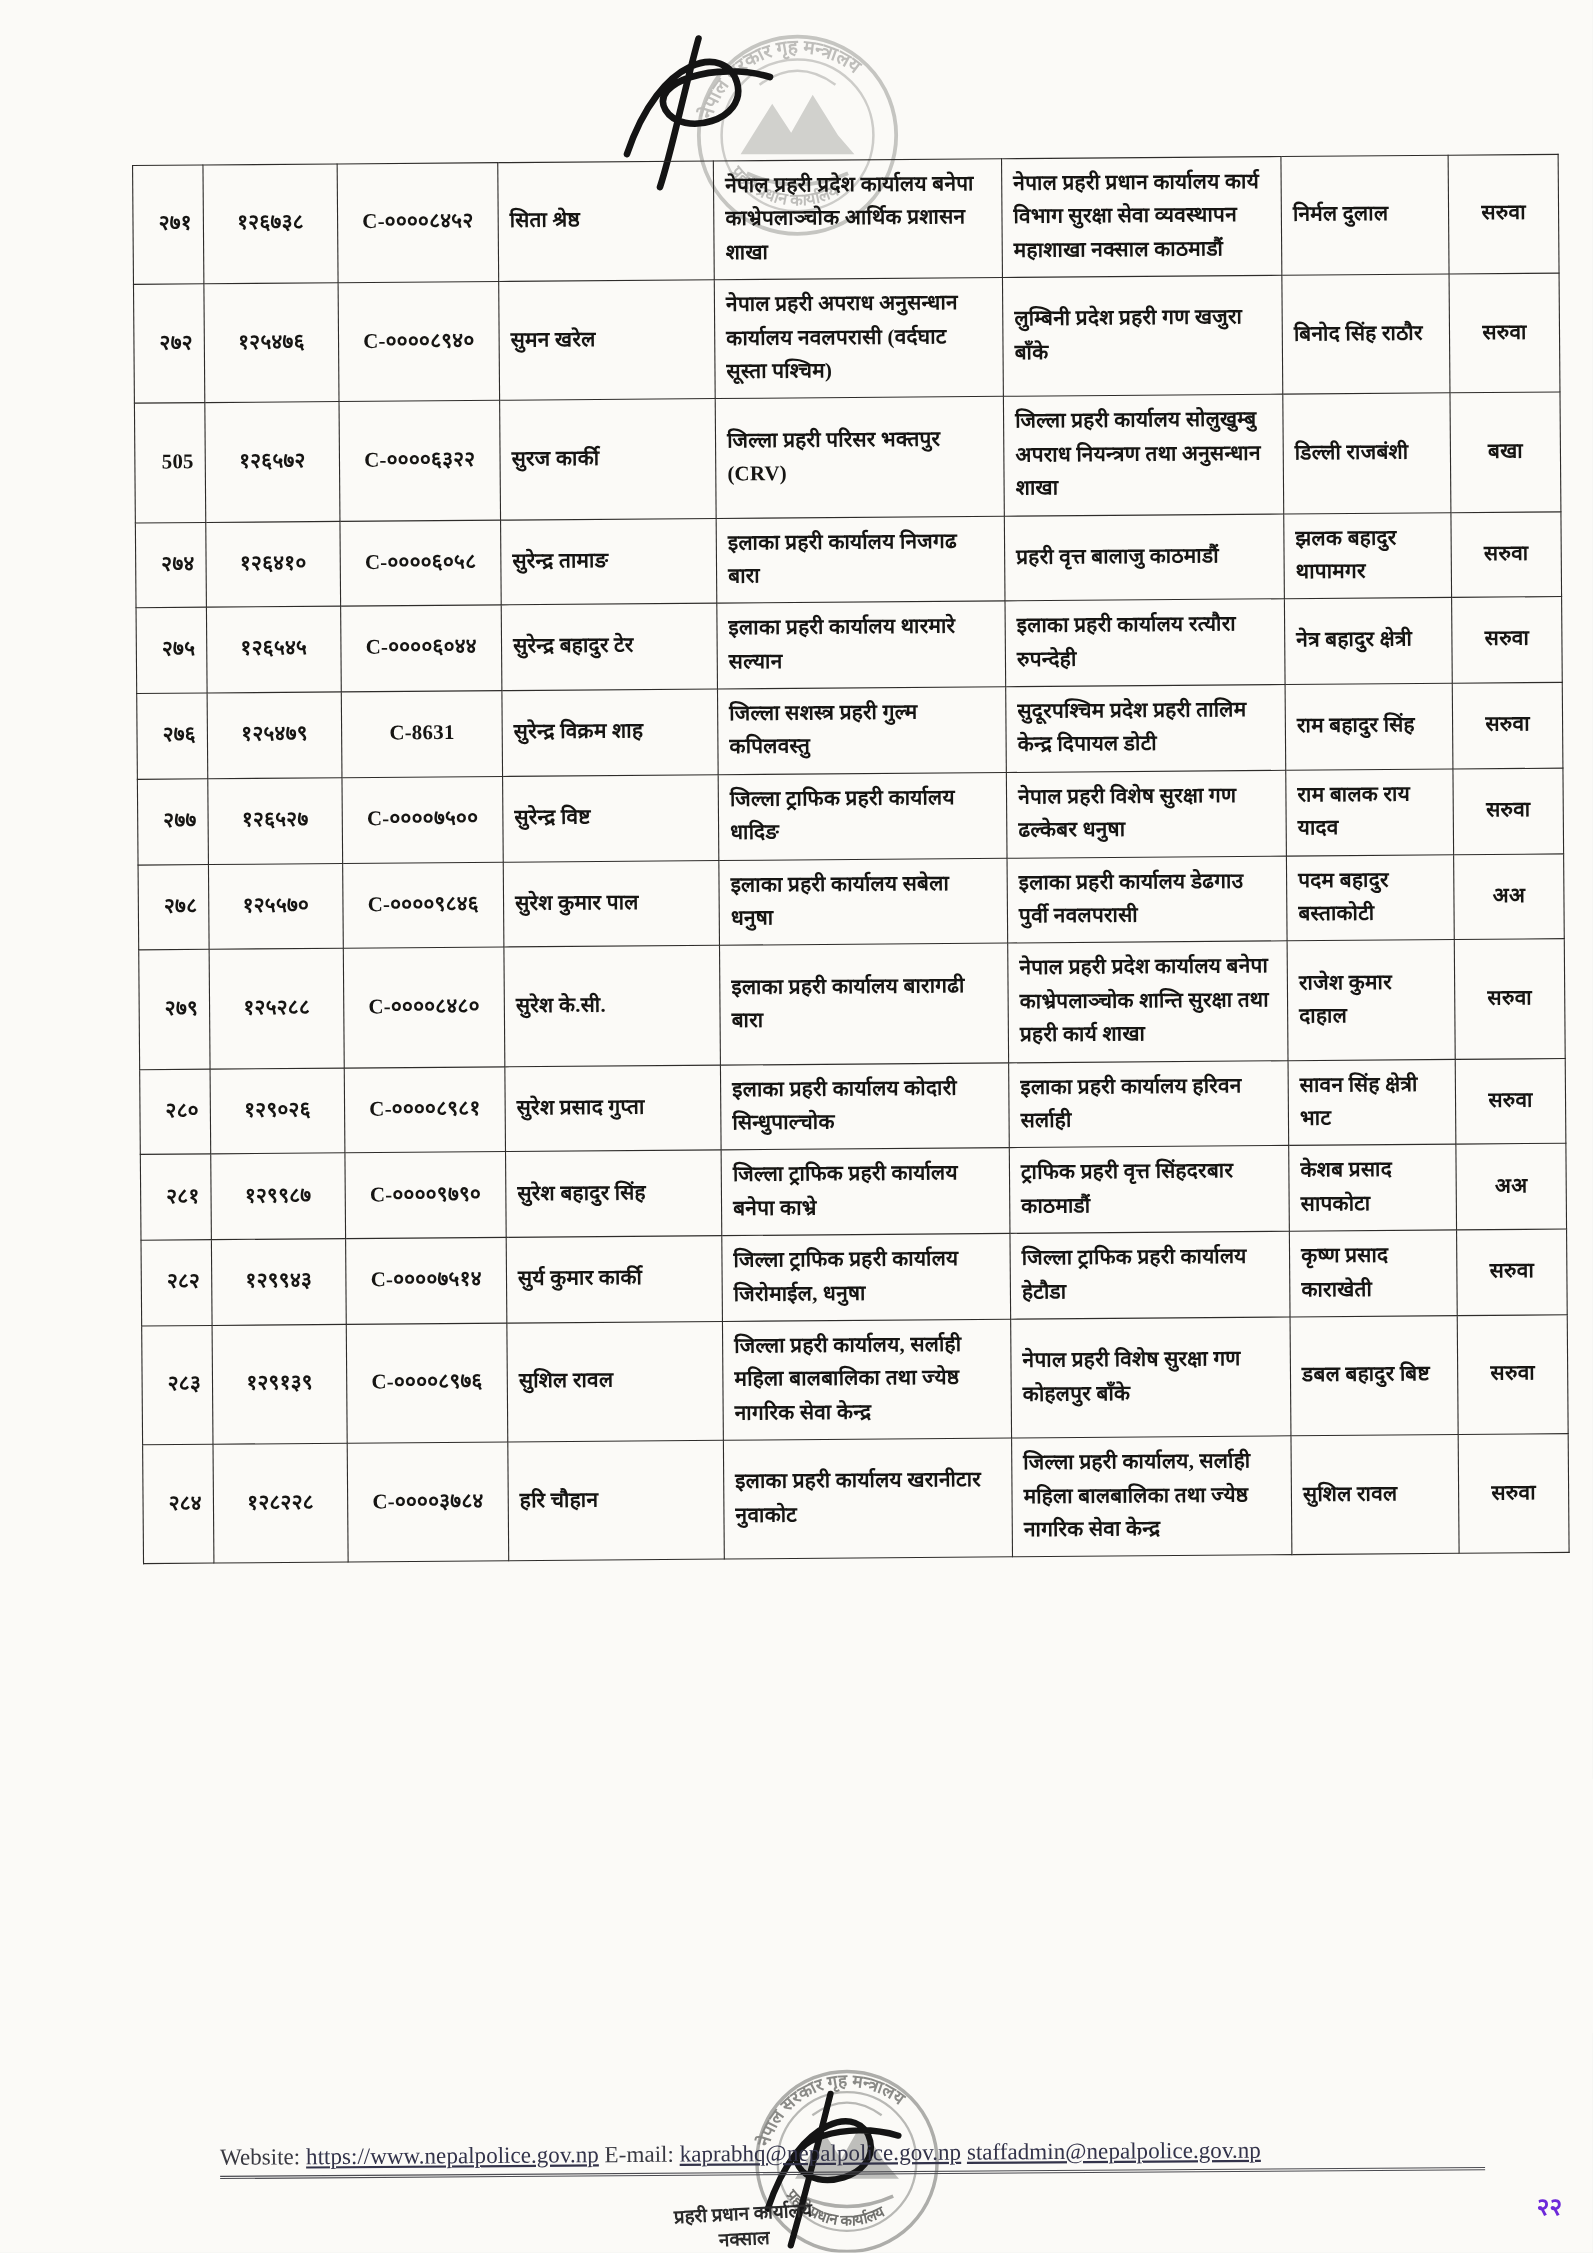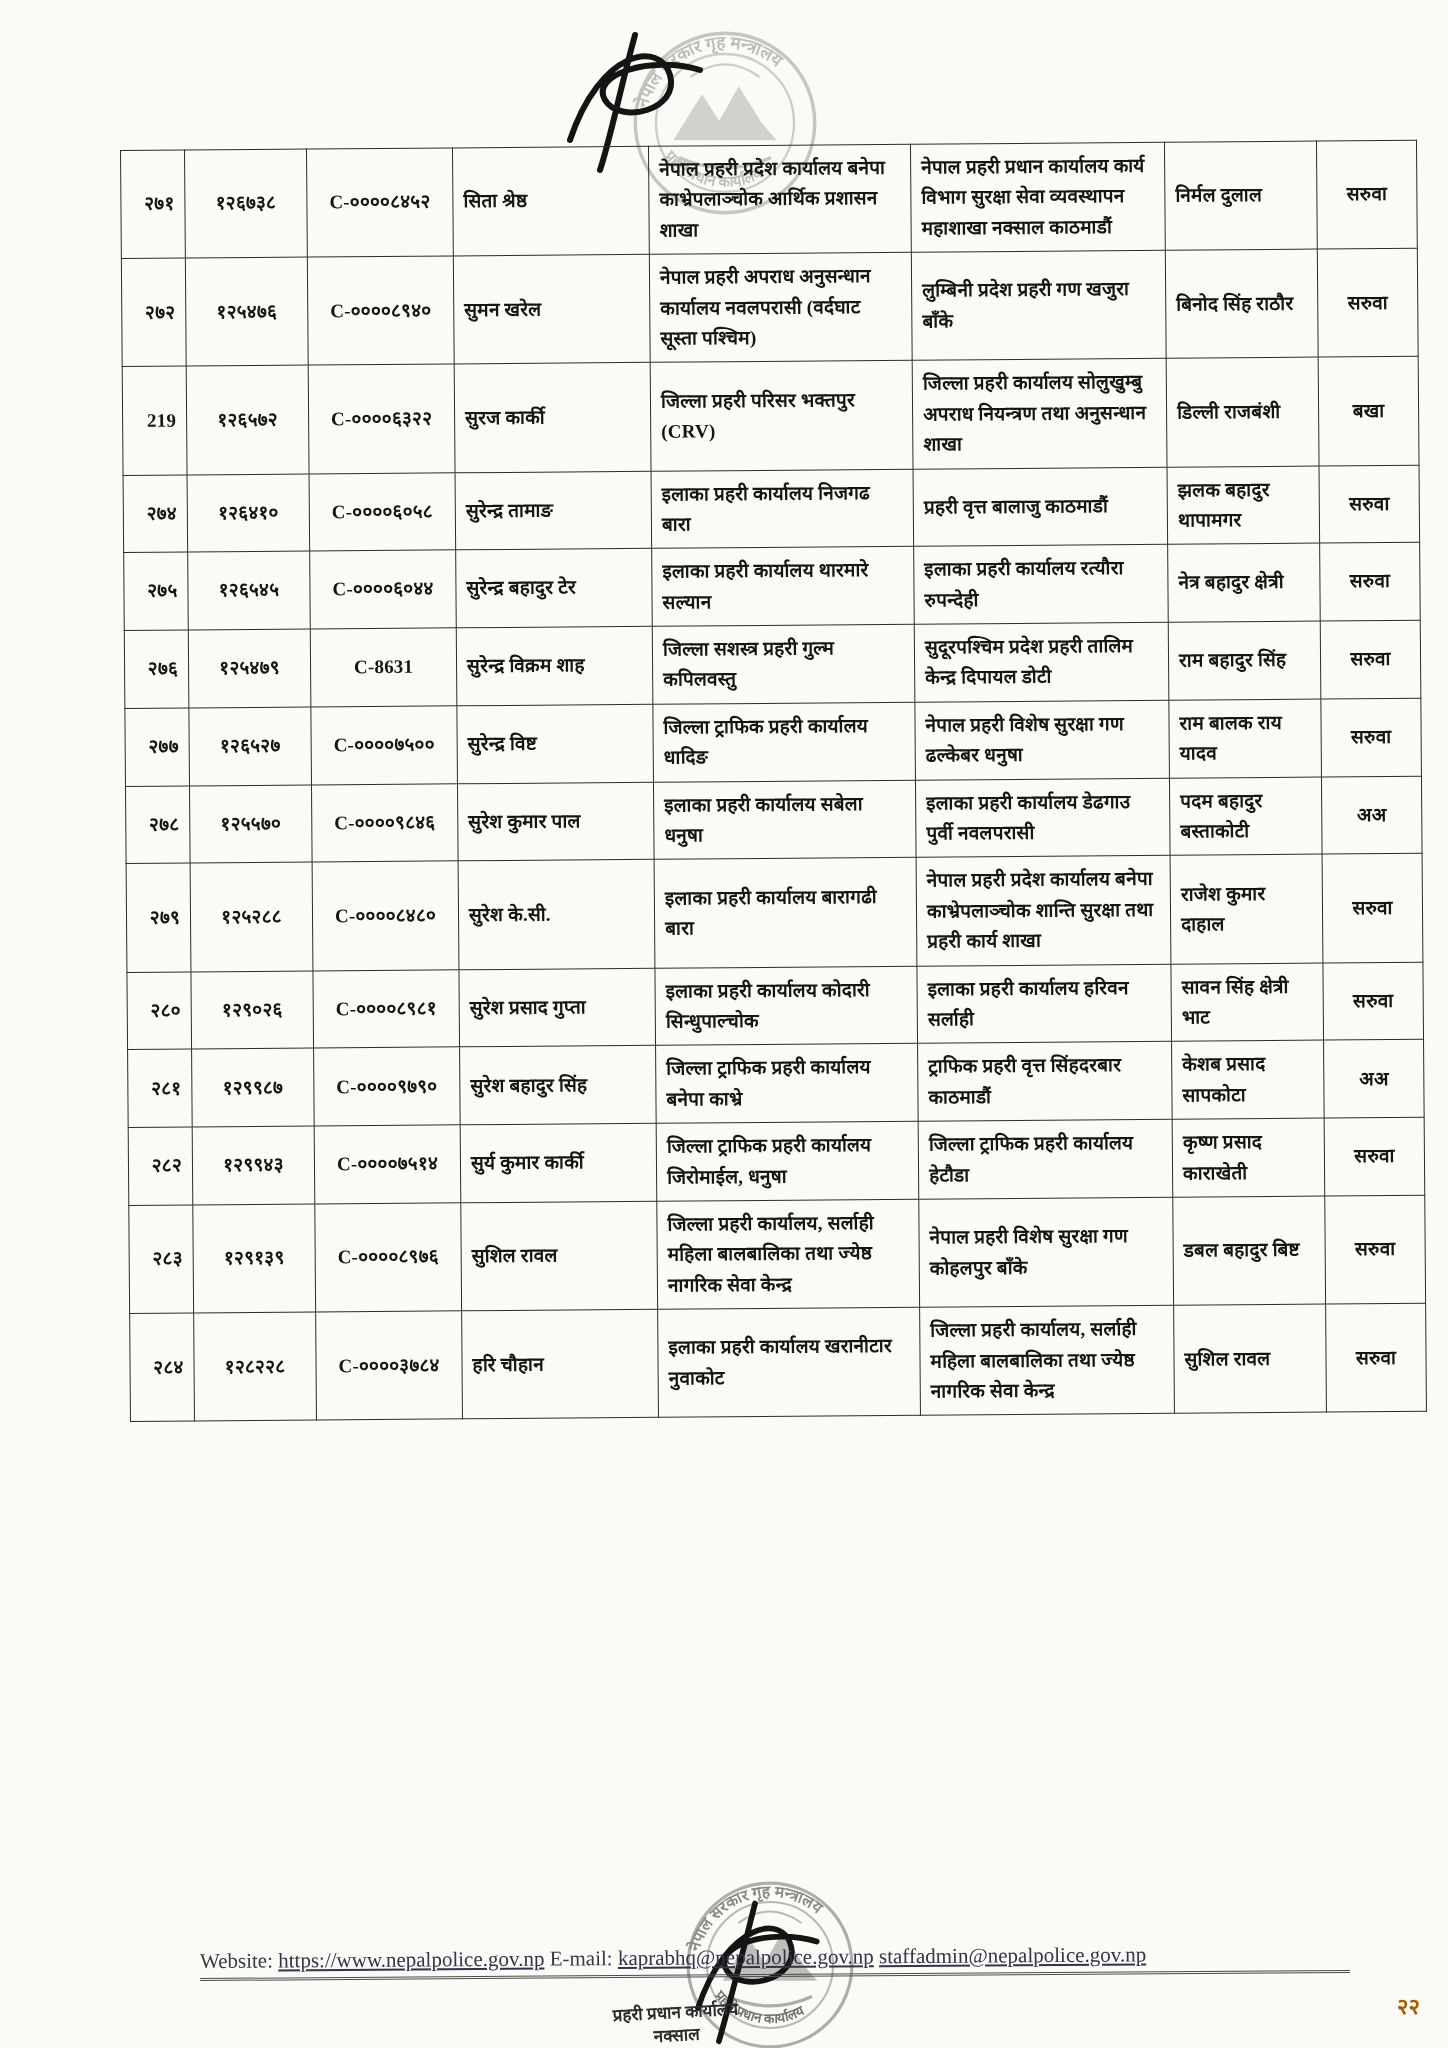--- a/index.html
+++ b/index.html
@@ -67,21 +67,21 @@
     padding-bottom:4px;
     display:inline-block;
     width:100%;
   }
   .footer a{color:#33334a;text-decoration:underline;}
   .page-number{
     position:absolute;
     right:28px;top:1990px;
     font-size:22px;
     font-weight:600;
-    color:#a16207;
+    color:#6d28d9;
   }
   .stamp-text{
     position:absolute;
     left:596px;top:2000px;
     font-size:17px;
     font-weight:600;
     color:#2b2b2b;
     transform:rotate(-3deg);
     text-align:center;
     width:160px;
@@ -147,21 +147,21 @@
             <td class="col-sn">२७२</td>
             <td class="col-reg_no">१२५४७६</td>
             <td class="col-citizenship_no">C-००००८९४०</td>
             <td class="col-name">सुमन खरेल</td>
             <td class="col-from_office">नेपाल प्रहरी अपराध अनुसन्धान कार्यालय नवलपरासी (वर्दघाट सूस्ता पश्चिम)</td>
             <td class="col-to_office">लुम्बिनी प्रदेश प्रहरी गण खजुरा बाँके</td>
             <td class="col-recommender">बिनोद सिंह राठौर</td>
             <td class="col-remark">सरुवा</td>
           </tr>
           <tr>
-            <td class="col-sn">219</td>
+            <td class="col-sn">505</td>
             <td class="col-reg_no">१२६५७२</td>
             <td class="col-citizenship_no">C-००००६३२२</td>
             <td class="col-name">सुरज कार्की</td>
             <td class="col-from_office">जिल्ला प्रहरी परिसर भक्तपुर (CRV)</td>
             <td class="col-to_office">जिल्ला प्रहरी कार्यालय सोलुखुम्बु अपराध नियन्त्रण तथा अनुसन्धान शाखा</td>
             <td class="col-recommender">डिल्ली राजबंशी</td>
             <td class="col-remark">बखा</td>
           </tr>
           <tr>
             <td class="col-sn">२७४</td>

